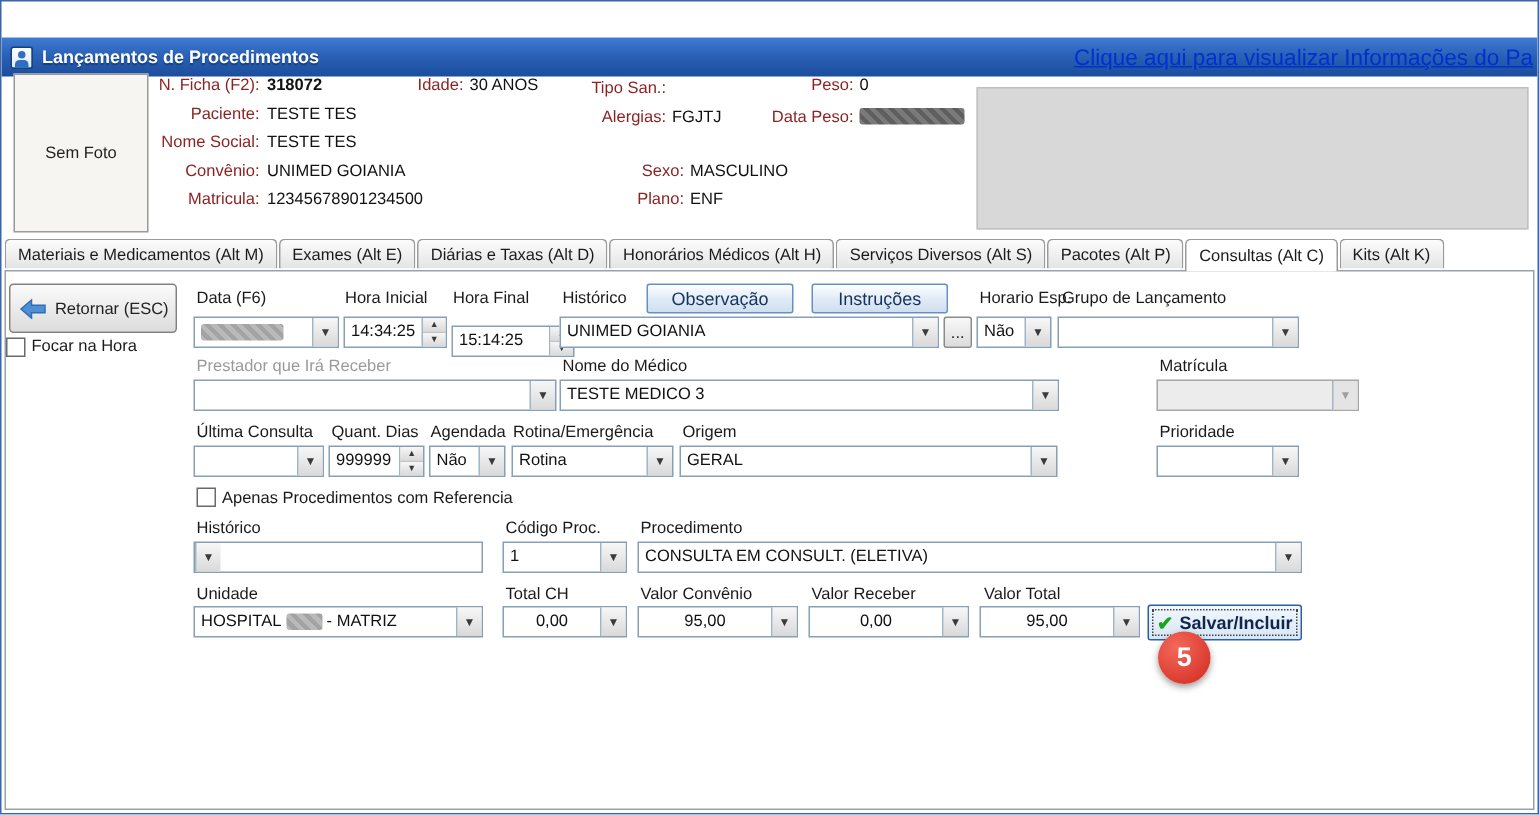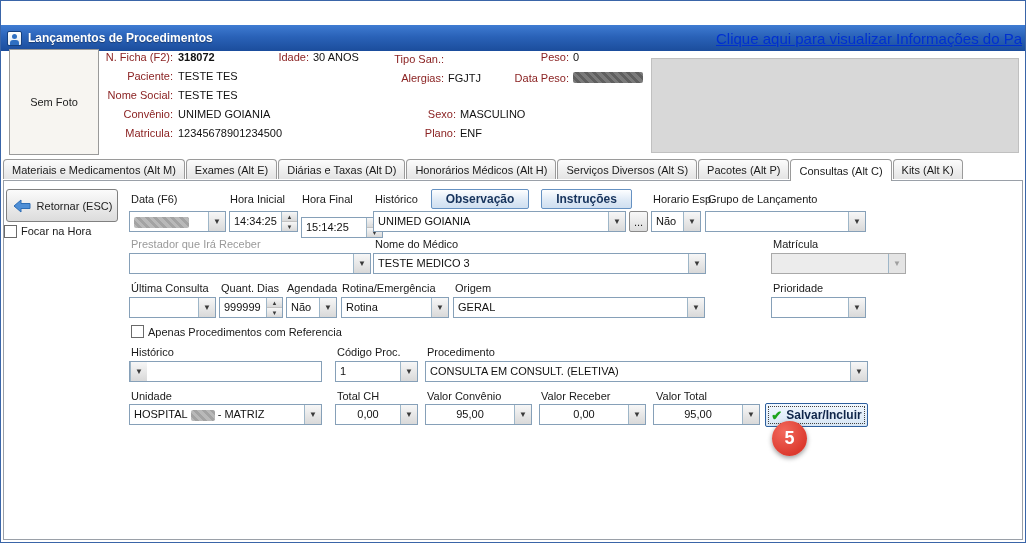--- a/index.html
+++ b/index.html
@@ -61,21 +61,21 @@
                background:linear-gradient(#f7f7f7,#d9d9d9); color:#3a3a3a; font-size:8px;
                display:flex; align-items:center; justify-content:center; cursor:pointer; }
   .combo.disabled { background:#ececec; border-color:#a9a9a9; }
   .combo.disabled .dd { background:#e4e4e4; color:#9f9f9f; }
   .spin { width:16px; display:flex; flex-direction:column; border-left:1px solid #9eb6c8; }
   .spin span { flex:1; display:flex; align-items:center; justify-content:center; font-size:6px;
                background:linear-gradient(#f7f7f7,#d9d9d9); color:#3a3a3a; cursor:pointer; }
   .spin span + span { border-top:1px solid #c2c2c2; }
 
   .btn-blue { position:absolute; display:flex; align-items:center; justify-content:center;
-              font-size:12px; font-weight:700; color:#16335c;
+              font-size:12px; font-weight:400; color:#16335c;
               background:linear-gradient(#fdfeff,#dfeaf6 55%,#cfdff0);
               border:1px solid #6591c2; border-radius:2px; cursor:pointer; z-index:4; }
   .btn-gray { position:absolute; display:flex; align-items:center; justify-content:center;
               font-size:11px; color:#222; background:linear-gradient(#f8f8f8,#dcdcdc);
               border:1px solid #8a8a8a; border-radius:2px; cursor:pointer; z-index:4; }
   .btn-retornar { position:absolute; left:5px; top:188px; width:112px; height:33px;
                   display:flex; align-items:center; justify-content:center; gap:5px;
                   background:linear-gradient(#fbfbfb,#dcdcdc); border:1px solid #808080;
                   border-radius:3px; font-size:11px; color:#222; cursor:pointer; z-index:4; }
   .btn-save { position:absolute; left:764px; top:402px; width:103px; height:24px;

